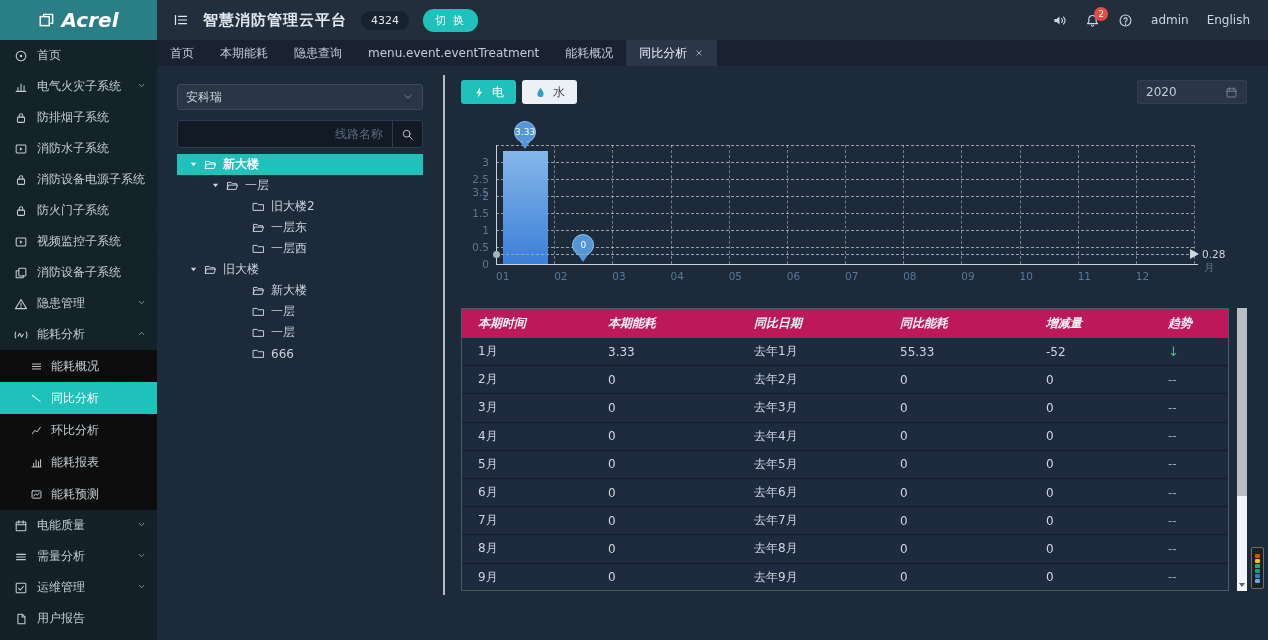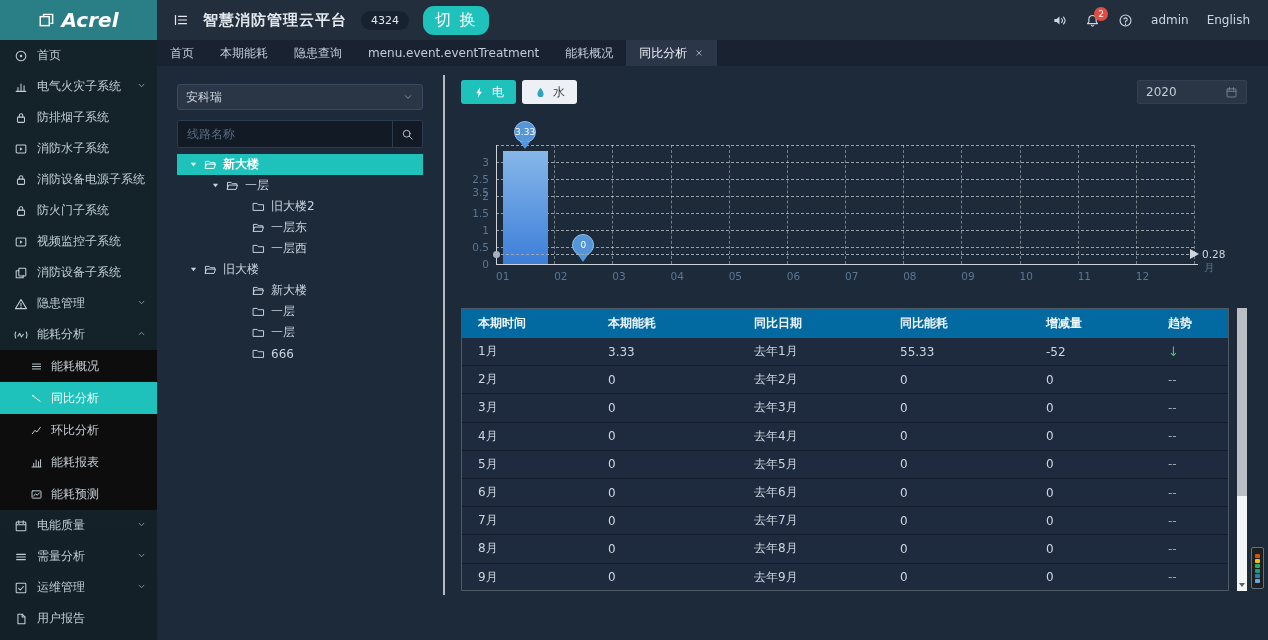--- a/index.html
+++ b/index.html
@@ -5,21 +5,21 @@
   * { margin:0; padding:0; box-sizing:border-box; }
   body { font-family:"DejaVu Sans","Liberation Sans",sans-serif; background:#0d141d; }
   .app { position:relative; width:1268px; height:640px; background:#1c2a3a; overflow:hidden; }
 
   
   .topbar { position:absolute; left:0; top:0; width:1268px; height:40px; background:#232e3d; display:flex; align-items:center; }
   .logo { width:157px; height:40px; background:var(--logo-bg,#2a7e86); color:#fff; display:flex; align-items:center; justify-content:center; gap:5px; font-size:20px; font-weight:bold; font-style:italic; flex:0 0 auto; }
   .hd-left { display:flex; align-items:center; gap:14px; padding-left:16px; color:#e3e9ef; }
   .app-title { font-size:15px; font-weight:bold; letter-spacing:1px; }
   .count-badge { background:#18222f; color:#dfe6ee; font-size:11px; padding:3px 10px; border-radius:10px; }
-  .switch-btn { background:var(--accent,#1ec2ba); color:#fff; font-size:16px; padding:4px 12px; border-radius:11px; border:none; cursor:pointer; letter-spacing:2px; }
+  .switch-btn { background:var(--accent,#1ec2ba); color:#fff; font-size:11px; padding:4px 12px; border-radius:11px; border:none; cursor:pointer; letter-spacing:2px; }
   .hd-right { margin-left:auto; display:flex; align-items:center; gap:18px; padding-right:18px; color:#cdd6e0; font-size:12px; }
   .bell-wrap { position:relative; }
   .bell-badge { position:absolute; top:-6px; right:-8px; background:var(--badge-red,#e24c42); color:#fff; font-size:9px; min-width:14px; height:14px; border-radius:8px; display:flex; align-items:center; justify-content:center; }
 
   
   .tabbar { position:absolute; left:157px; top:40px; right:0; height:26px; background:#192230; display:flex; align-items:stretch; }
   .tab { display:flex; align-items:center; gap:7px; padding:0 13px; font-size:12px; color:#c3cdd8; cursor:pointer; }
   .tab.active { background:#2b3748; color:#eef3f8; }
   .tab .ic { opacity:.8; }
 
@@ -31,21 +31,21 @@
   .submenu { background:#0d0d0d; }
   .sub-item { height:32px; display:flex; align-items:center; gap:8px; padding-left:30px; color:#c2cdd4; font-size:12px; cursor:pointer; }
   .sub-item.active { background:var(--accent,#1ec2ba); color:#fff; }
 
   
   .main { position:absolute; left:157px; top:66px; right:0; bottom:0; background:#1c2a3a; }
   .tree-panel { position:absolute; left:20px; top:18px; width:246px; }
   .dropdown { height:26px; background:#2a3646; border:1px solid #3a4961; border-radius:3px; display:flex; align-items:center; padding:0 8px; color:#cdd6e0; font-size:12px; cursor:pointer; }
   .dropdown .chev { margin-left:auto; opacity:.6; }
   .search-row { margin-top:10px; height:28px; display:flex; border:1px solid #2c3b50; border-radius:3px; overflow:hidden; }
-  .search-row input { flex:1; background:#121a26; border:none; outline:none; color:#5eead4; font-size:12px; padding:0 9px; font-family:inherit; }
+  .search-row input { flex:1; background:#121a26; border:none; outline:none; color:#5eead4; font-size:12px; padding:0 9px; font-family:inherit;text-align:right; }
   .search-row input::placeholder { color:#5a6a7e; }
   .search-btn { width:30px; background:#121a26; border:none; border-left:1px solid #2c3b50; color:#b9c4d0; cursor:pointer; display:flex; align-items:center; justify-content:center; }
   .tree { margin-top:6px; }
   .tree-node { height:21px; display:flex; align-items:center; gap:6px; color:#c9d3dd; font-size:12px; cursor:pointer; white-space:nowrap; }
   .tree-node.selected { background:var(--accent,#1ec2ba); color:#fff; font-weight:bold; }
   .tree-node .caret-spacer { width:11px; flex:0 0 auto; }
 
   .v-divider { position:absolute; left:286px; top:9px; width:2px; height:520px; background:#cfd5db; opacity:.85; }
 
   .content { position:absolute; left:304px; top:0; width:786px; }
@@ -70,21 +70,21 @@
   .avg-line { position:absolute; border-top:1px dashed #9aa6b1; height:0; }
   .avg-dot { position:absolute; width:7px; height:7px; border-radius:50%; background:#a9b2bb; }
   .avg-arrow { position:absolute; width:0; height:0; border:5px solid transparent; border-left:9px solid #cfd6dd; }
   .avg-label { position:absolute; font-size:10.5px; color:#cfd6dd; }
   .x-name { position:absolute; font-size:10.5px; color:#5a7793; }
 
   
   .table-wrap { position:relative; margin-top:16px; width:786px; height:283px; }
   .yoy-table { position:absolute; left:0; top:0; width:768px; height:283px; overflow:hidden; border:1px solid rgba(255,255,255,.22); }
   .t-row { display:grid; grid-template-columns:130px 146px 146px 146px 122px 76px; align-items:center; }
-  .t-head { background:#0369a1; height:29px; color:#f2f5f8; font-size:12px; font-weight:bold; }
+  .t-head { background:#be185d; height:29px; color:#f2f5f8; font-size:12px; font-weight:bold;font-style:italic; }
   .t-body-row { height:28.2px; background:#1e2a3d; border-bottom:1px solid #121c2b; color:#cdd6e0; font-size:12px; }
   .t-cell { padding-left:16px; }
   .trend-down { color:var(--trend-green,#58b884); font-size:13px; }
   .trend-none { color:#9aa6b3; }
 
   
   .sb-track { position:absolute; right:0; top:0; width:10px; height:283px; background:#f4f5f6; }
   .sb-thumb { position:absolute; left:0; top:0; width:10px; height:188px; background:#b9bec4; }
   .sb-btn { position:absolute; left:0; bottom:0; width:10px; height:12px; background:#f4f5f6; display:flex; align-items:center; justify-content:center; }
   .sb-btn::after { content:''; border:3px solid transparent; border-top:4px solid #5a6066; margin-top:3px; }

